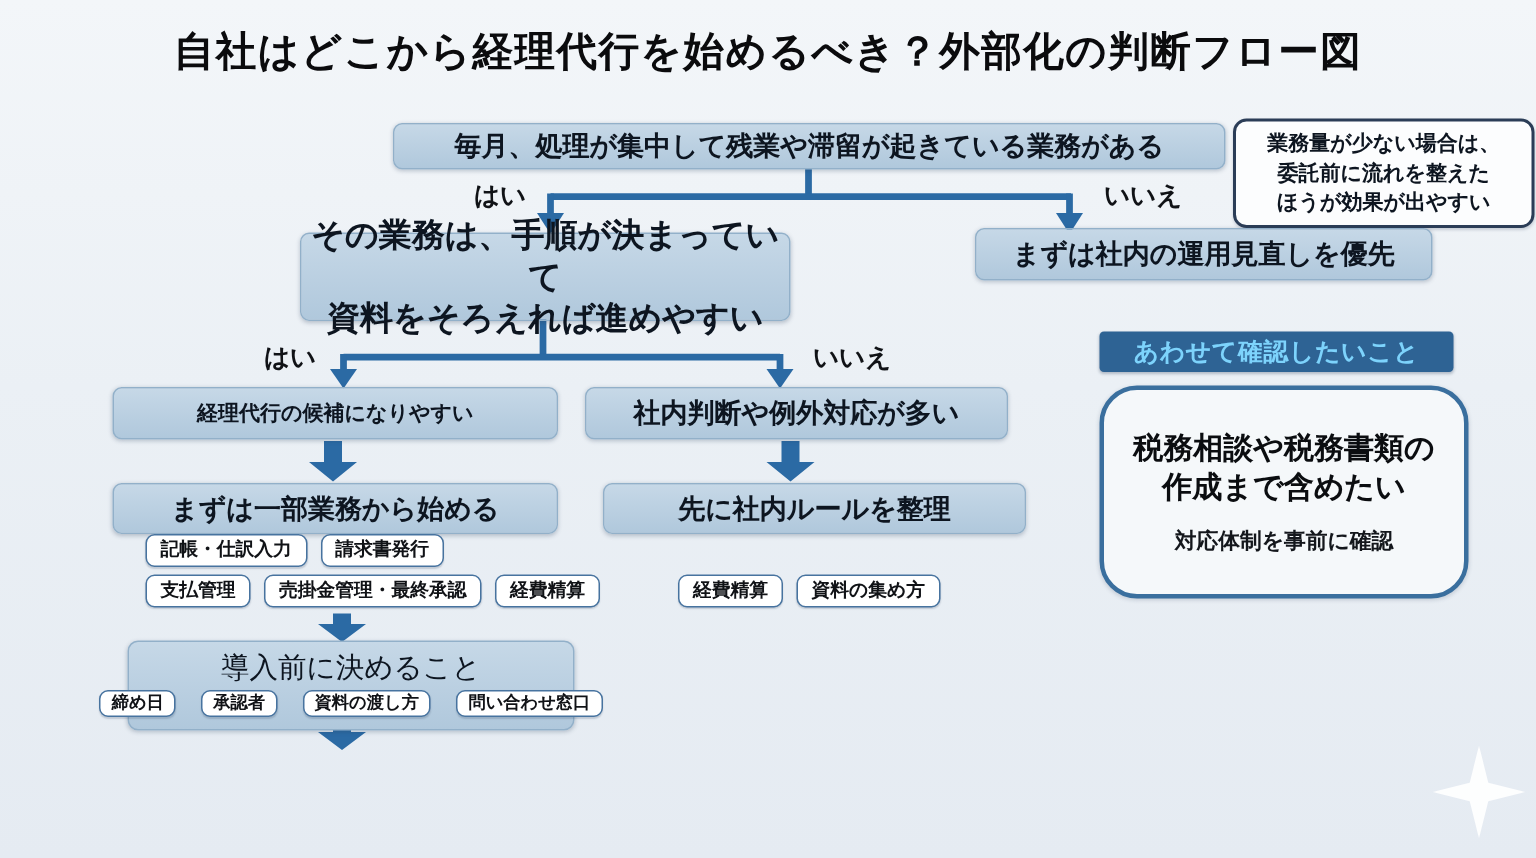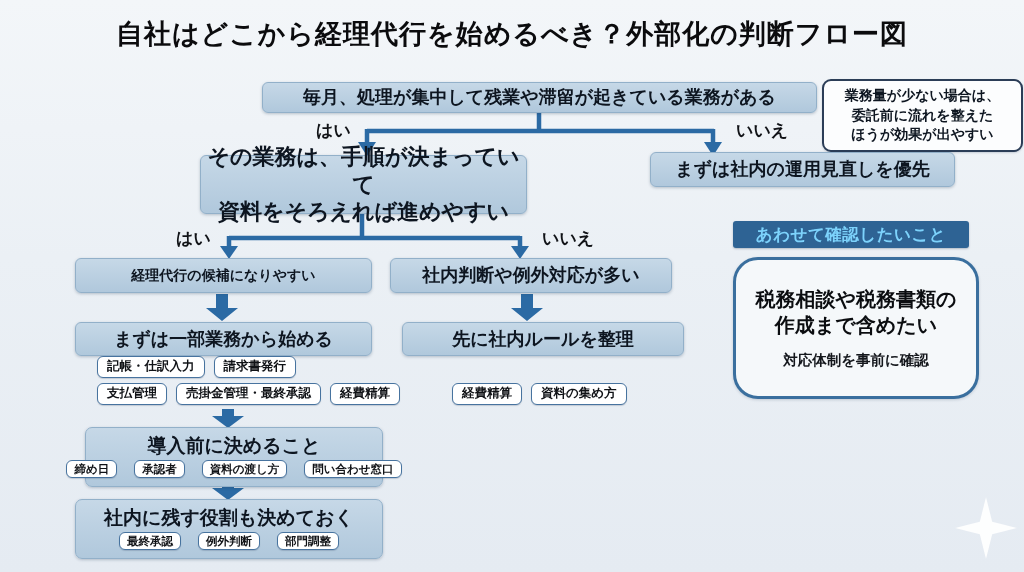--- a/index.html
+++ b/index.html
@@ -48,21 +48,21 @@
     line-height:1.4;
   }
   .groupbox{
     position:absolute;
     background:linear-gradient(180deg,#c6d8e7 0%,#b0c8dc 100%);
     border:1px solid #92b0c9;border-radius:7px;
     box-shadow:0 1px 3px rgba(40,60,90,.28);
     display:flex;flex-direction:column;align-items:center;justify-content:center;
     gap:3px;padding:3px 4px;
   }
-  .groupbox .gtitle{font-size:19px;font-weight:700;line-height:1.1;}
+  .groupbox .gtitle{font-size:19px;font-weight:400;line-height:1.1;}
   .groupbox .gtags{display:flex;gap:17px;}
   .groupbox .tag{font-size:11.5px;padding:0 7px;}
   .banner{
     position:absolute;left:733px;top:221px;width:236px;height:27px;
     background:#2e6394;color:#7dd3fc;border-radius:3px;
     display:flex;align-items:center;justify-content:center;
     font-size:16.5px;font-weight:800;letter-spacing:.5px;
     box-shadow:0 1px 2px rgba(40,60,90,.3);
   }
   .card{
@@ -152,28 +152,20 @@
   <div class="groupbox" style="left:85px;top:427px;width:288px;height:52px;">
     <div class="gtitle">導入前に決めること</div>
     <div class="gtags">
       <span class="tag">締め日</span>
       <span class="tag">承認者</span>
       <span class="tag">資料の渡し方</span>
       <span class="tag">問い合わせ窓口</span>
     </div>
   </div>
 
-  <div class="groupbox" style="left:75px;top:499px;width:298px;height:52px;">
-    <div class="gtitle">社内に残す役割も決めておく</div>
-    <div class="gtags">
-      <span class="tag">最終承認</span>
-      <span class="tag">例外判断</span>
-      <span class="tag">部門調整</span>
-    </div>
-  </div>
 
   <div class="banner">あわせて確認したいこと</div>
 
   <div class="card" style="top:257px;height:136px;">
     <div class="ctitle">税務相談や税務書類の
 作成まで含めたい</div>
     <div class="csub">対応体制を事前に確認</div>
   </div>
 
 

